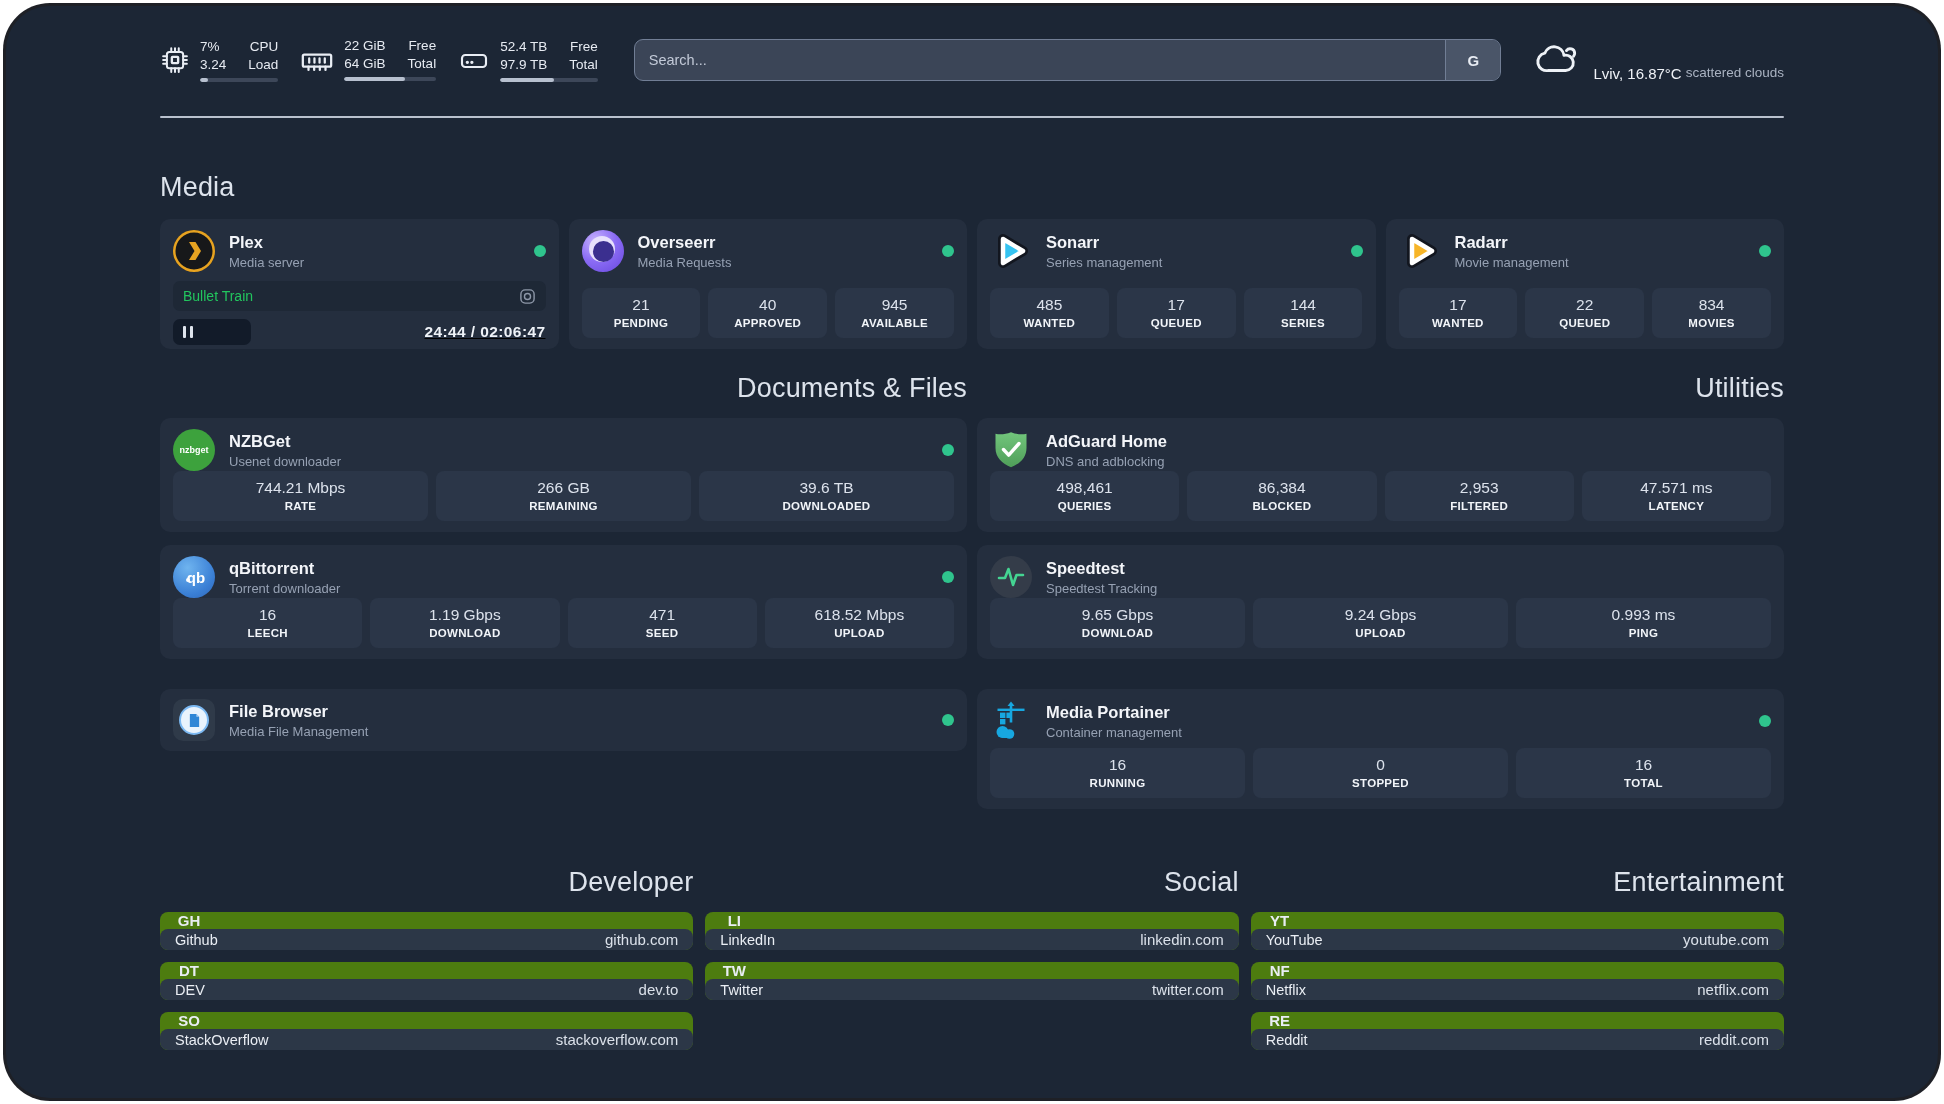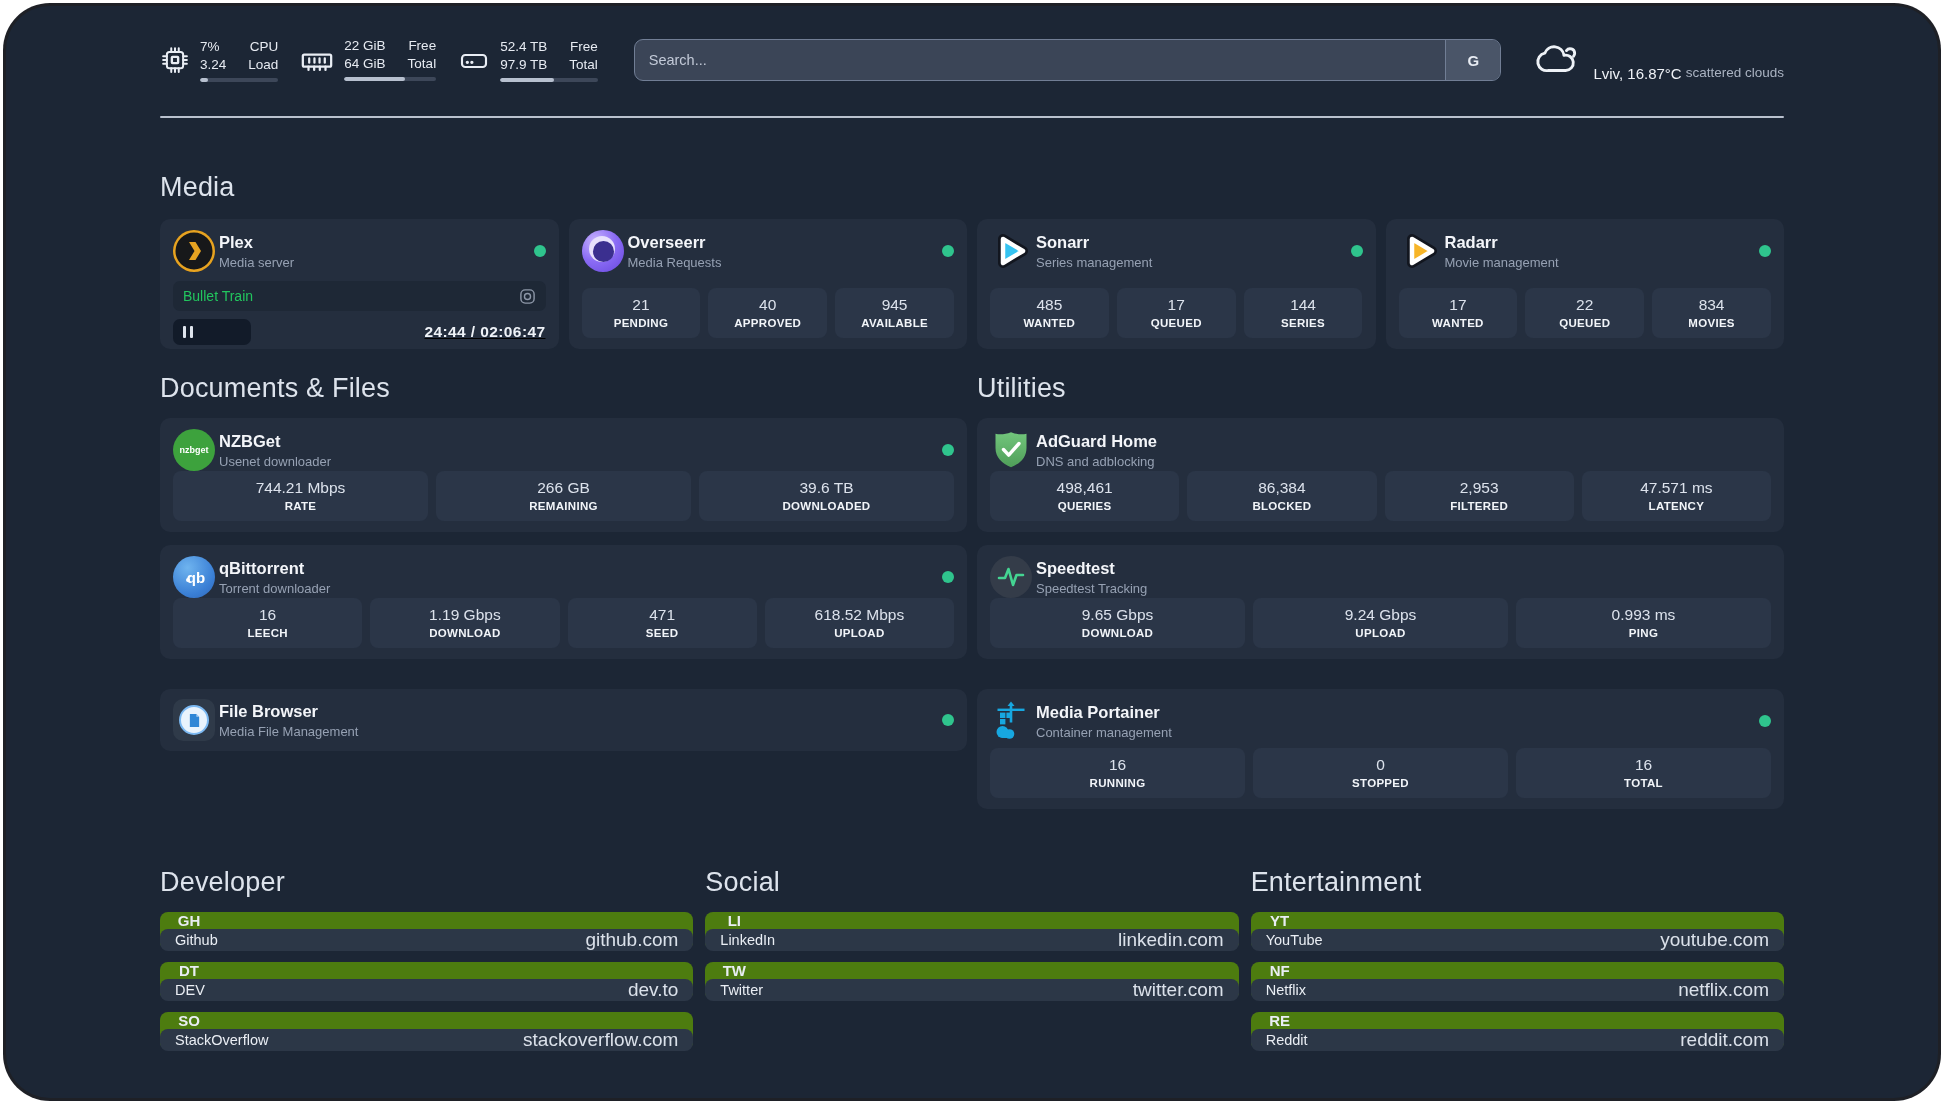--- a/index.html
+++ b/index.html
@@ -35,32 +35,32 @@
   .weather-cond{font-size:13.5px;color:#aab3c2;}
 
   .divider{height:2px;background:#b9c1ce;border-radius:1px;margin-top:28px;}
 
   
   .sec-title{font-size:27px;font-weight:500;color:#dde3ec;letter-spacing:.2px;}
   .media-title{margin-top:54px;margin-bottom:16px;}
   .grid4{display:grid;grid-template-columns:repeat(4,1fr);gap:10px;}
   .grid2{display:grid;grid-template-columns:repeat(2,1fr);gap:10px;margin-top:24px;}
   .grid3{display:grid;grid-template-columns:repeat(3,1fr);gap:12px;margin-top:58px;}
-  .col-title{margin-bottom:14px;}
+  .col-title{margin-bottom:14px;text-align:right;}
   .vcol{display:flex;flex-direction:column;gap:13px;}
 
   
   .card{background:#242e3e;border-radius:10px;padding:11px 13px;box-sizing:border-box;
     position:relative;cursor:pointer;}
   .h130{height:130px;display:flex;flex-direction:column;justify-content:space-between;}
   .h114{height:114px;display:flex;flex-direction:column;justify-content:space-between;}
   .h120{height:120px;display:flex;flex-direction:column;justify-content:space-between;}
   .h62{height:62px;display:flex;flex-direction:column;justify-content:center;}
   .mt17{margin-top:17px;}
-  .svc-head{display:flex;align-items:center;gap:4px;}
+  .svc-head{display:flex;align-items:center;gap:14px;}
   .svc-txt{display:flex;flex-direction:column;gap:3px;}
   .svc-name{font-size:16.5px;font-weight:600;color:#f3f5f9;}
   .svc-desc{font-size:13px;color:#96a1b3;}
   .dot{width:12px;height:12px;border-radius:50%;margin-left:auto;align-self:center;flex:0 0 auto;}
 
   .stats{display:flex;gap:8px;}
   .stat{flex:1;background:#2b3648;border-radius:8px;text-align:center;padding:8px 4px 9px;}
   .stat-value{font-size:15.5px;color:#dce2ec;}
   .stat-label{font-size:11.5px;font-weight:700;color:#f2f5f9;margin-top:3px;letter-spacing:.3px;}
 
@@ -93,21 +93,21 @@
   .fb-in{width:30px;height:30px;border-radius:50%;background:#e9f3fd;border:2px solid #7cb9f2;
     box-sizing:border-box;display:flex;align-items:center;justify-content:center;}
 
   
   .bm-row{display:flex;height:38px;margin-bottom:12px;background:#4d7c0f;border-radius:8px;cursor:pointer;flex-direction:column;}
   .bm-abbr{width:58px;display:flex;align-items:center;justify-content:center;font-size:15px;
     font-weight:600;color:#e9edf3;flex:0 0 auto;}
   .bm-pill{flex:1;background:#2c3747;border-radius:8px;display:flex;align-items:center;
     justify-content:space-between;padding:0 15px;}
   .bm-name{font-size:14.5px;color:#eaeef4;}
-  .bm-url{font-size:19px;color:#dbe1ea;}
+  .bm-url{font-size:15px;color:#dbe1ea;}
 </style>
 </head>
 <body>
 
 <div class="window">
 <div class="content">
 
   <div class="header">
 
     <div class="res-group">

